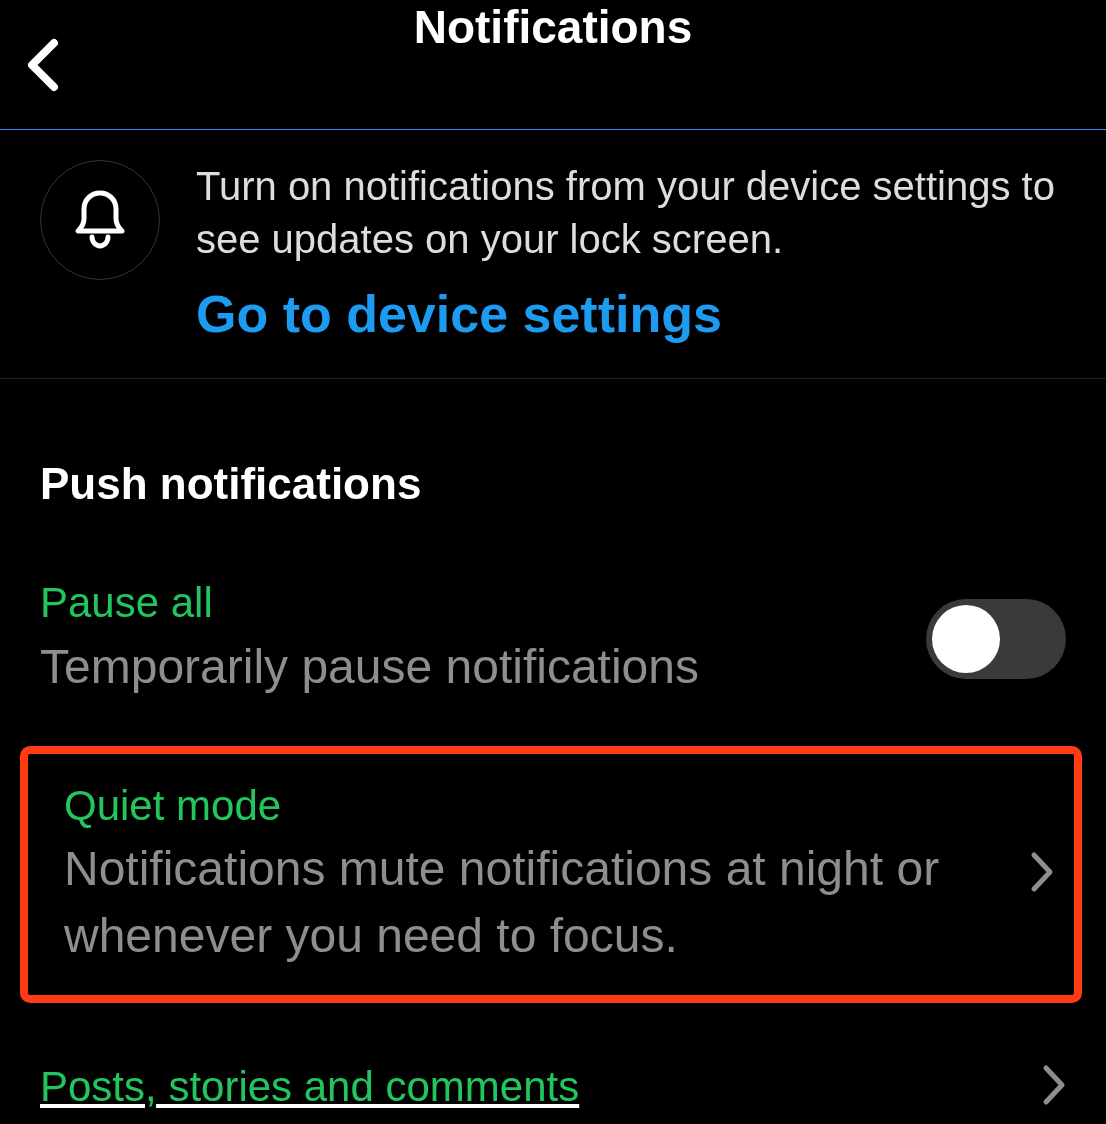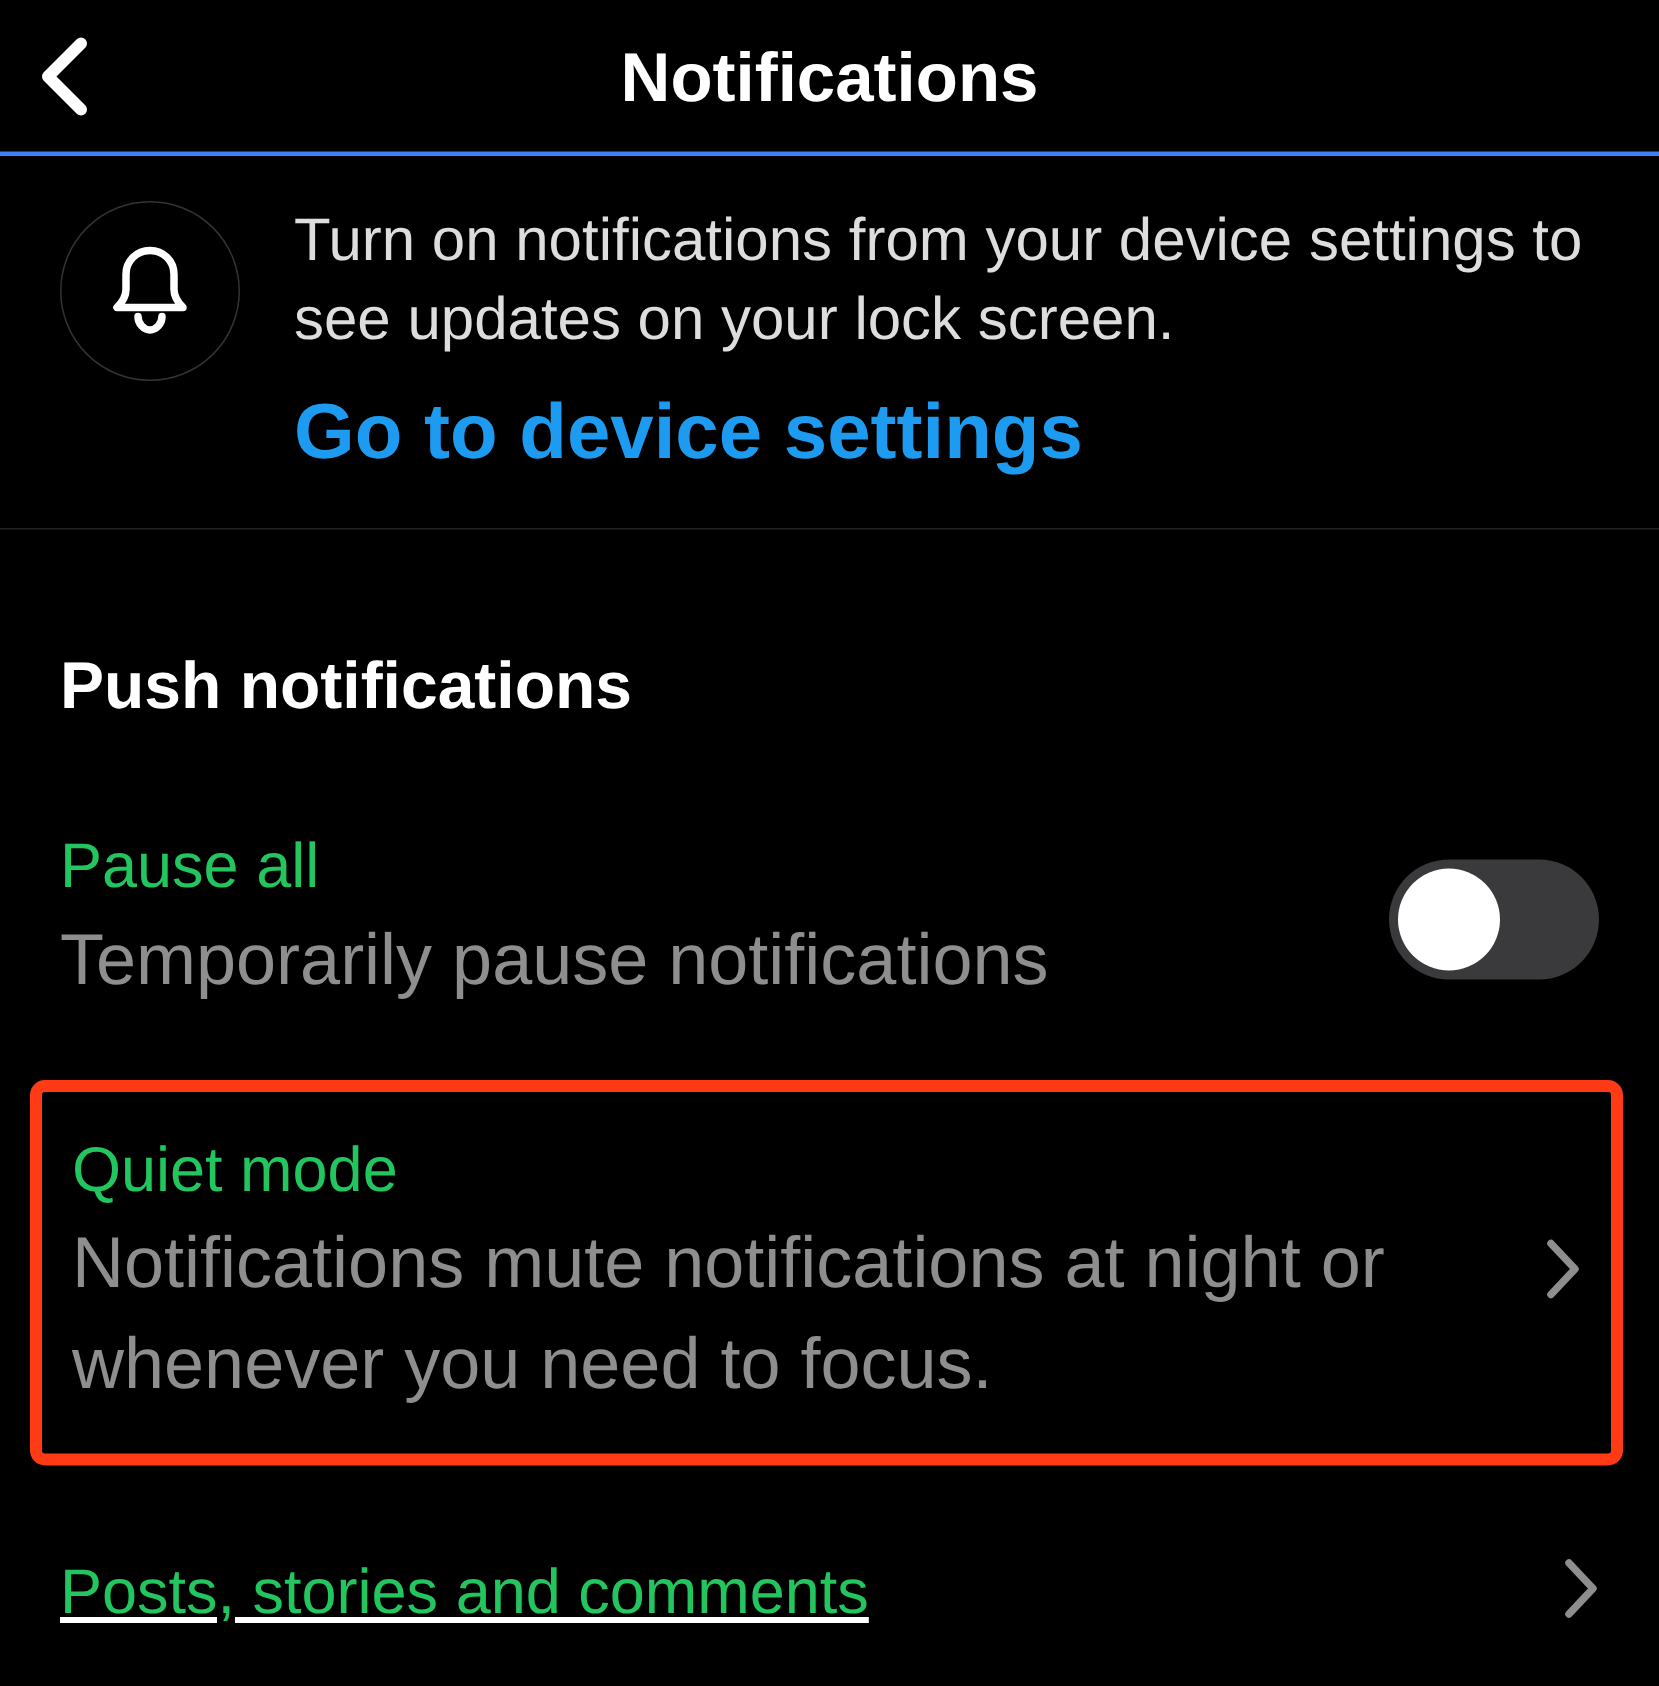--- a/index.html
+++ b/index.html
@@ -7,23 +7,22 @@
       background: #000;
       color: #fff;
       font-family: -apple-system, BlinkMacSystemFont, "Segoe UI", Helvetica, Arial, sans-serif;
       width: 1106px;
       height: 1124px;
       overflow: hidden;
     }
 
     .header {
       display: flex;
-      align-items: center;
-      height: 104px;
-      border-bottom: 3px solid #3b82f6;
+      height: 130px;
+      border-bottom: 1px solid #3b82f6;
       position: relative;
     }
     .back-btn {
       position: absolute;
       left: 20px;
       top: 50%;
       transform: translateY(-50%);
       width: 44px;
       height: 44px;
       display: flex;
@@ -114,21 +113,21 @@
       top: 6px;
       width: 68px;
       height: 68px;
       border-radius: 50%;
       background: #fff;
     }
 
     .highlight {
       border: 8px solid #ff3b16;
       border-radius: 10px;
-      padding: 26px 20px 26px 0;
+      padding: 26px 20px 26px 16px;
       margin-left: -20px;
       margin-right: -16px;
       margin-top: 18px;
     }
     .highlight .row { padding: 0; padding-left: 20px; }
 
     .chevron {
       flex: 0 0 auto;
       margin-left: 16px;
     }

